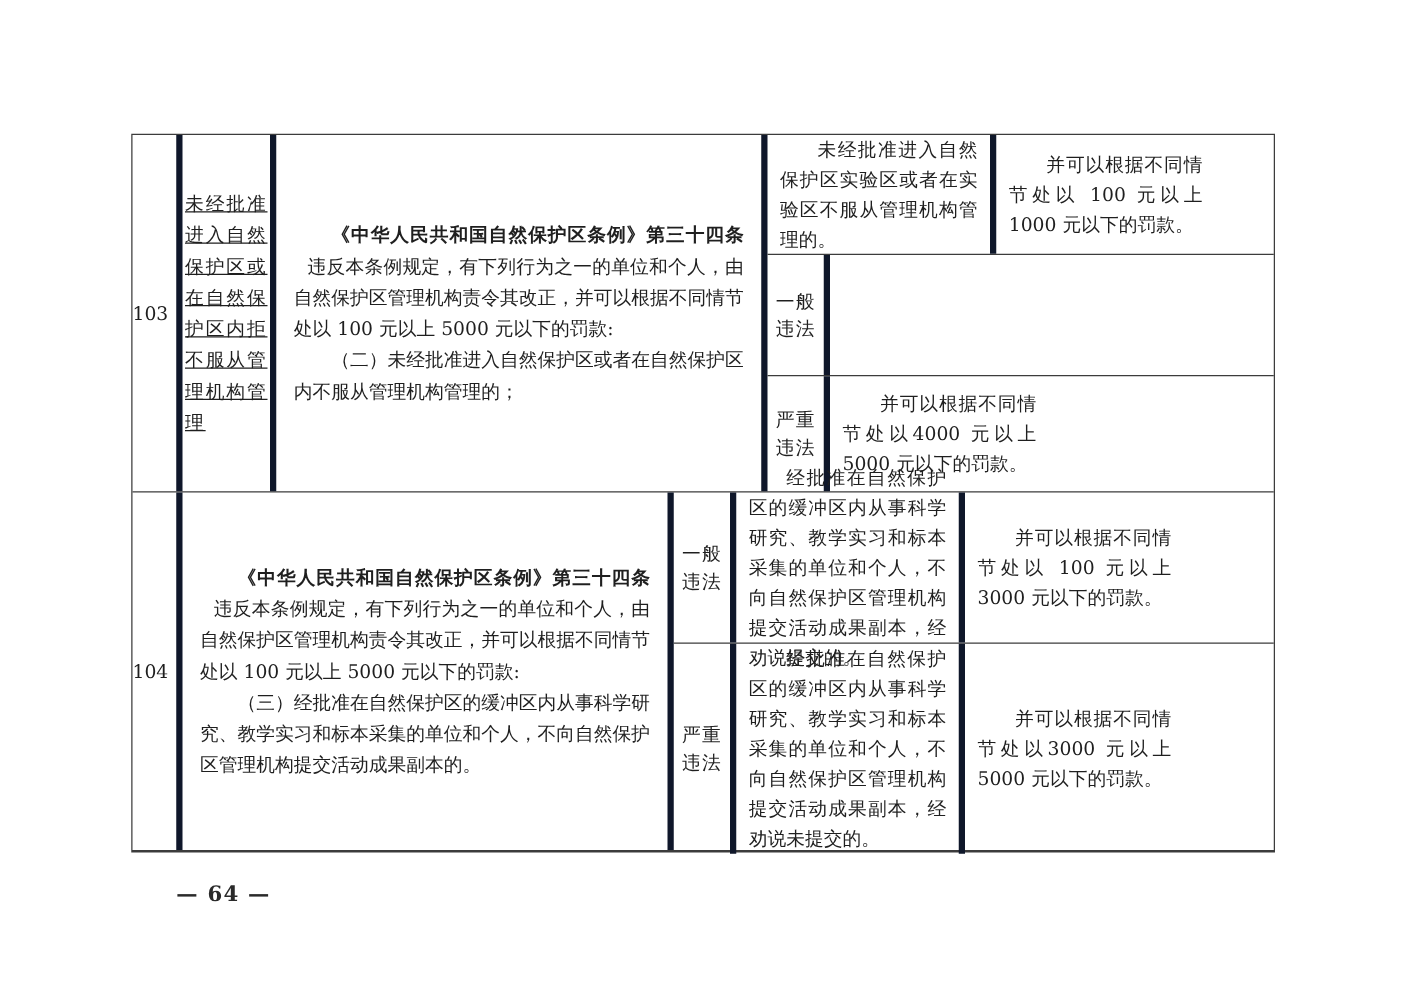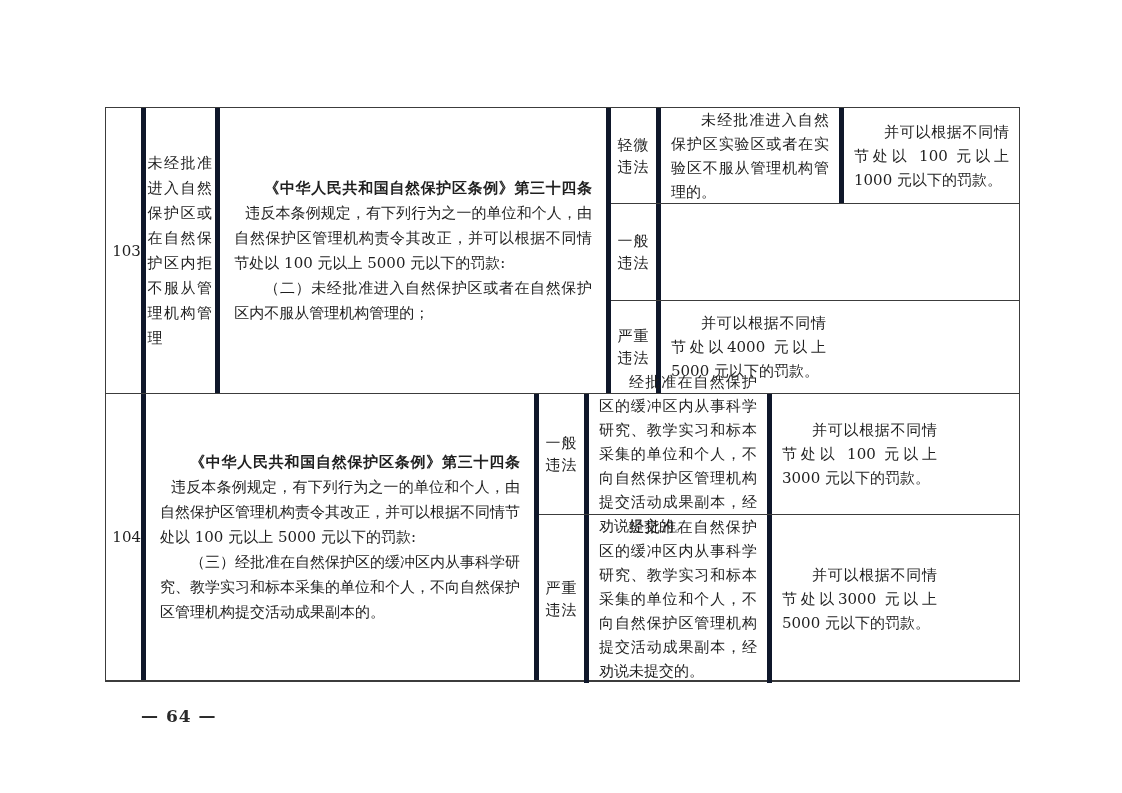--- a/index.html
+++ b/index.html
@@ -19,26 +19,26 @@
     background:#ffffff;
   }
   .trow { display:flex; }
   .trow.rule { border-bottom:1px solid #3c3c3c; }
   .cell {
     box-sizing:border-box;
     display:flex; align-items:center;
     border-right:5px solid #0f172a;
     font-size:15px;
   }
-  .cell.num   { width:40px;  justify-content:flex-end; }
+  .cell.num   { width:40px;  justify-content:flex-start; }
   .cell.vio   { width:75px;  justify-content:center; }
   .cell.legal { width:393px; padding:0 14px; }
   .vio-text {
     width:66px; text-align:justify; text-align-last:left;
-    letter-spacing:1.5px; line-height:25px;
+    letter-spacing:1.5px; line-height:25px;text-decoration:underline;
   }
   .legal-block { width:100%; }
   .legal-block p, .para p {
     margin:0; text-indent:2em; text-align:justify;
     line-height:25px; font-size:15px;
   }
   .lead { font-weight:bold; }
   .after-lead { padding-left:11px; }
   .subcol { display:flex; flex-direction:column; flex:1; }
   .subrow { display:flex; flex:1; }
@@ -76,23 +76,20 @@
         <span class="vio-text">未经批准进入自然保护区或在自然保护区内拒不服从管理机构管理</span>
       </div>
       <div class="cell legal">
         <div class="legal-block">
           <p><span class="lead">《中华人民共和国自然保护区条例》第三十四条</span><span class="after-lead">违反本条例规定，有下列行为之一的单位和个人，由自然保护区管理机构责令其改正，并可以根据不同情节处以 100 元以上 5000 元以下的罚款:</span></p>
           <p>（二）未经批准进入自然保护区或者在自然保护区内不服从管理机构管理的；</p>
         </div>
       </div>
       <div class="subcol">
         <div class="subrow rule h95">
-          <div class="cell sev">
-            <span class="sev-text">轻微违法</span>
-          </div>
           <div class="cell cir">
             <p>未经批准进入自然保护区实验区或者在实验区不服从管理机构管理的。</p>
           </div>
           <div class="cell pen">
             <p>并可以根据不同情节处以 100 元以上 1000 元以下的罚款。</p>
           </div>
         </div>
         <div class="subrow rule h96">
           <div class="cell sev">
             <span class="sev-text">一般违法</span>

